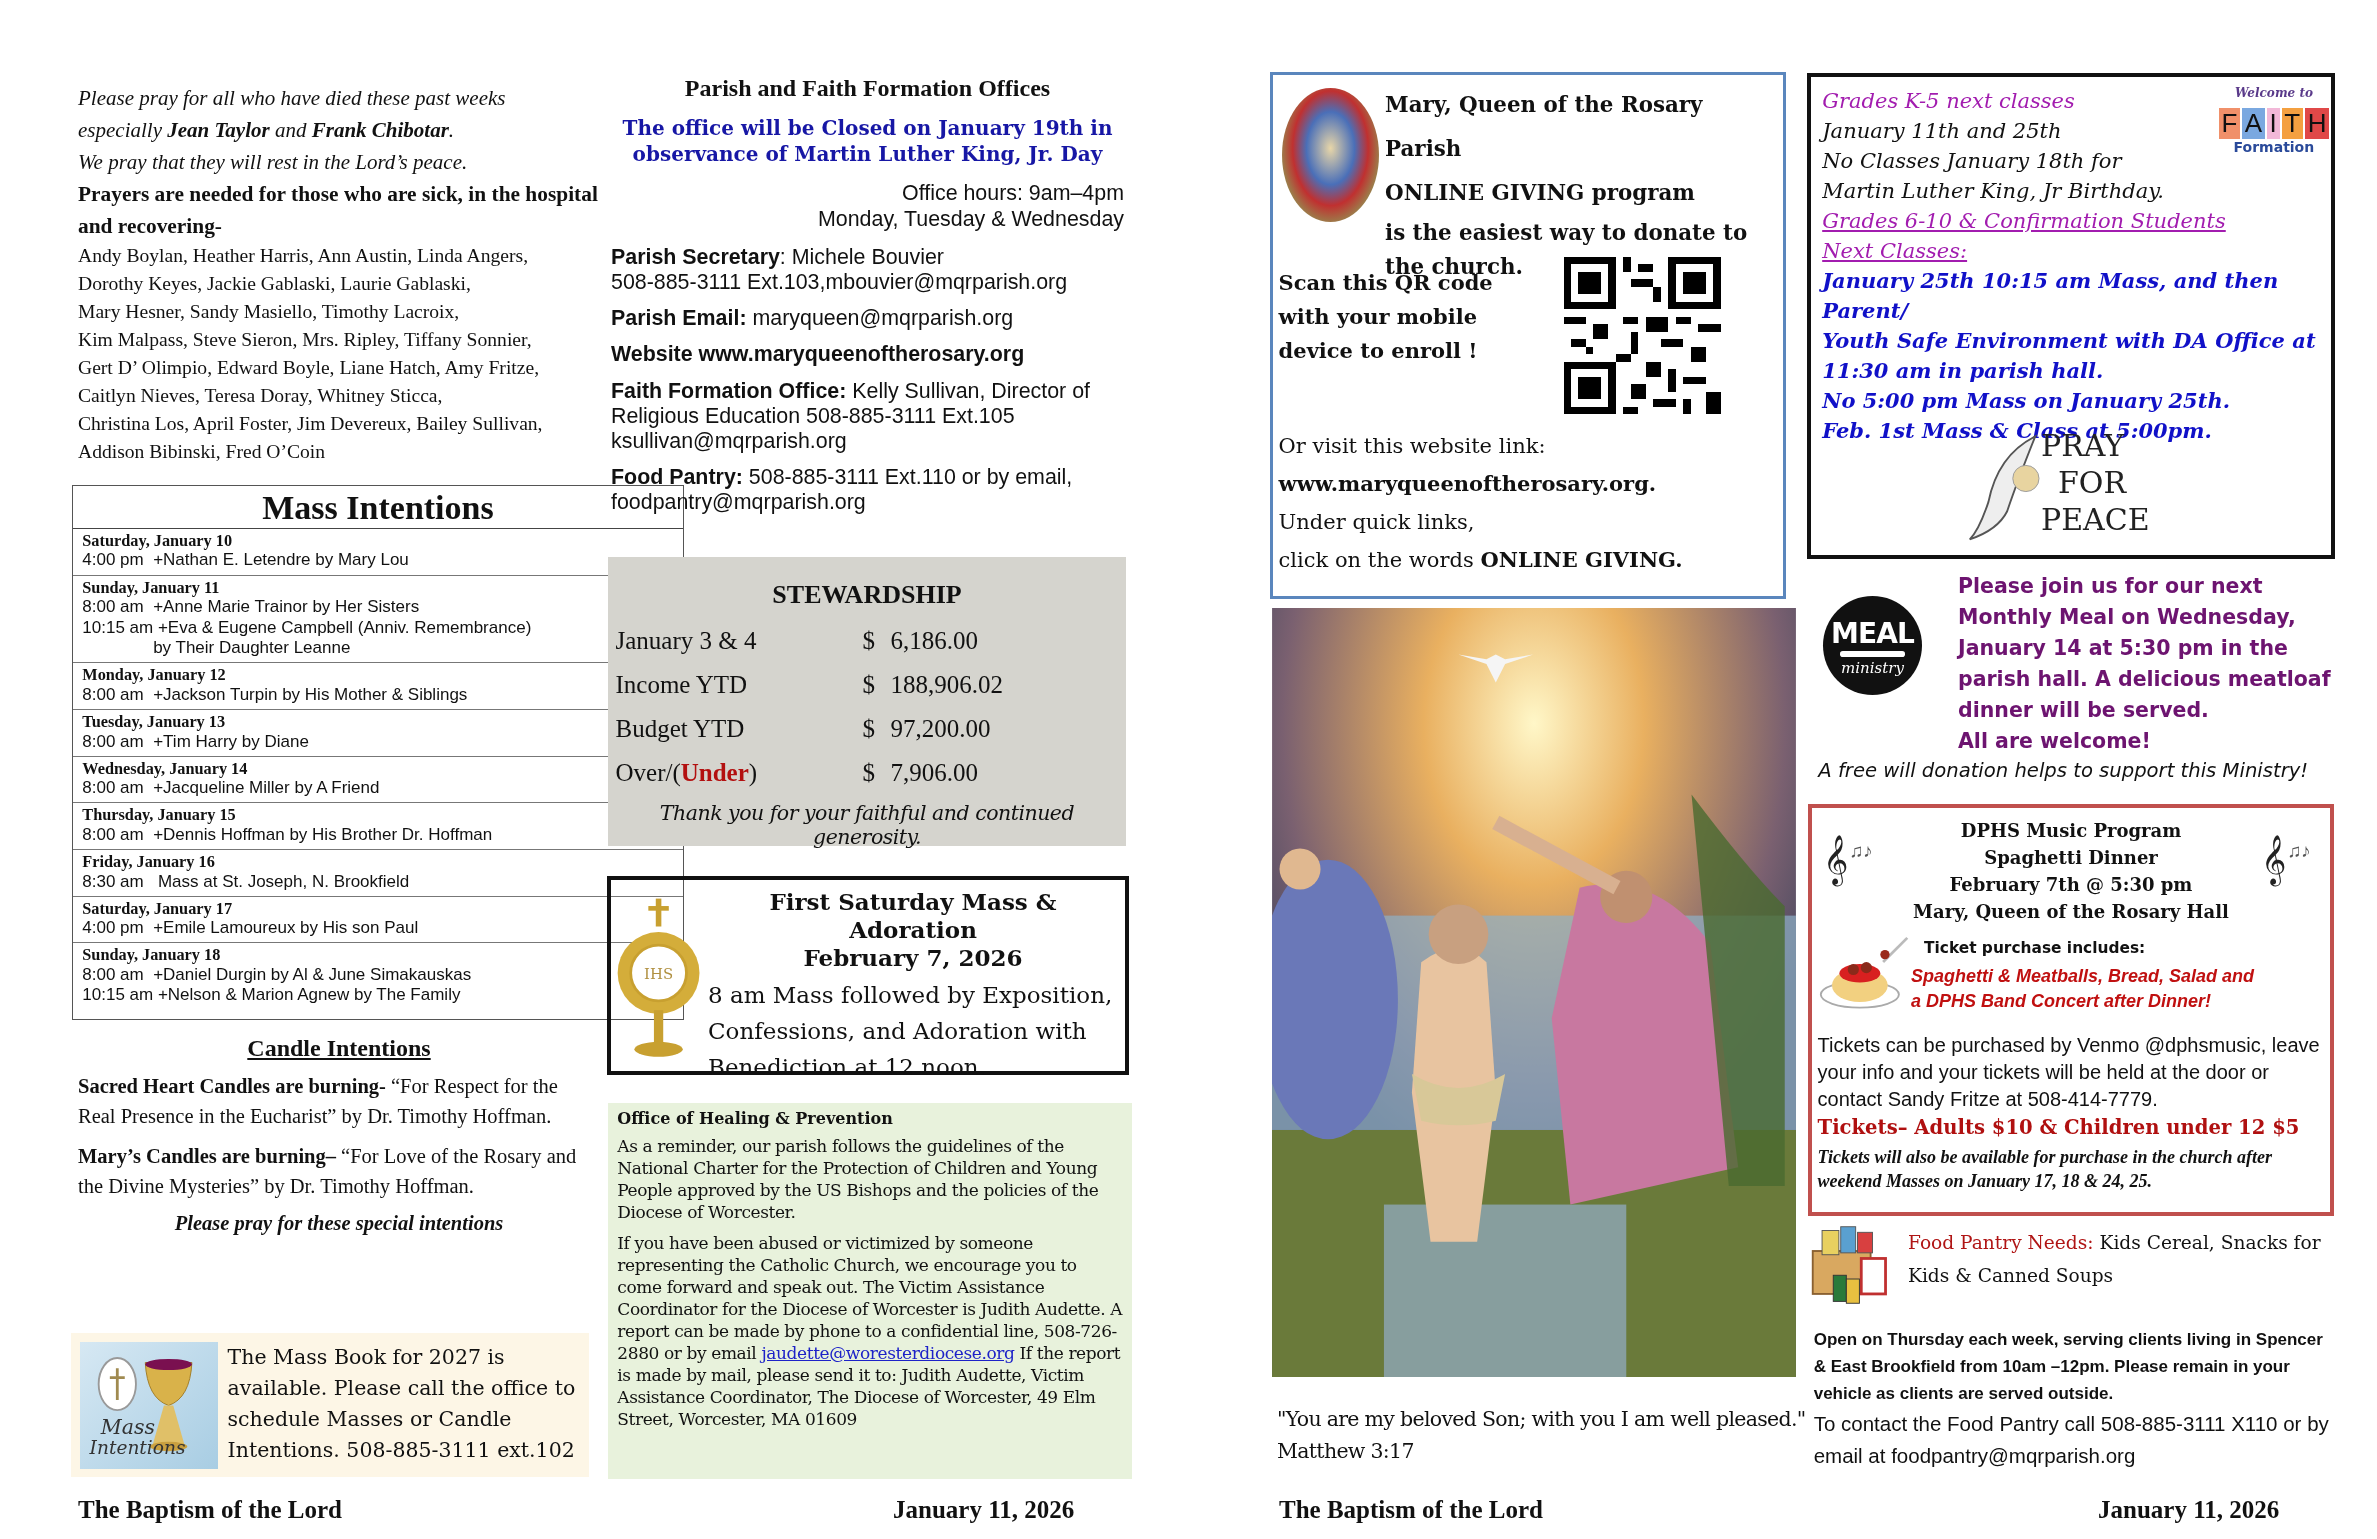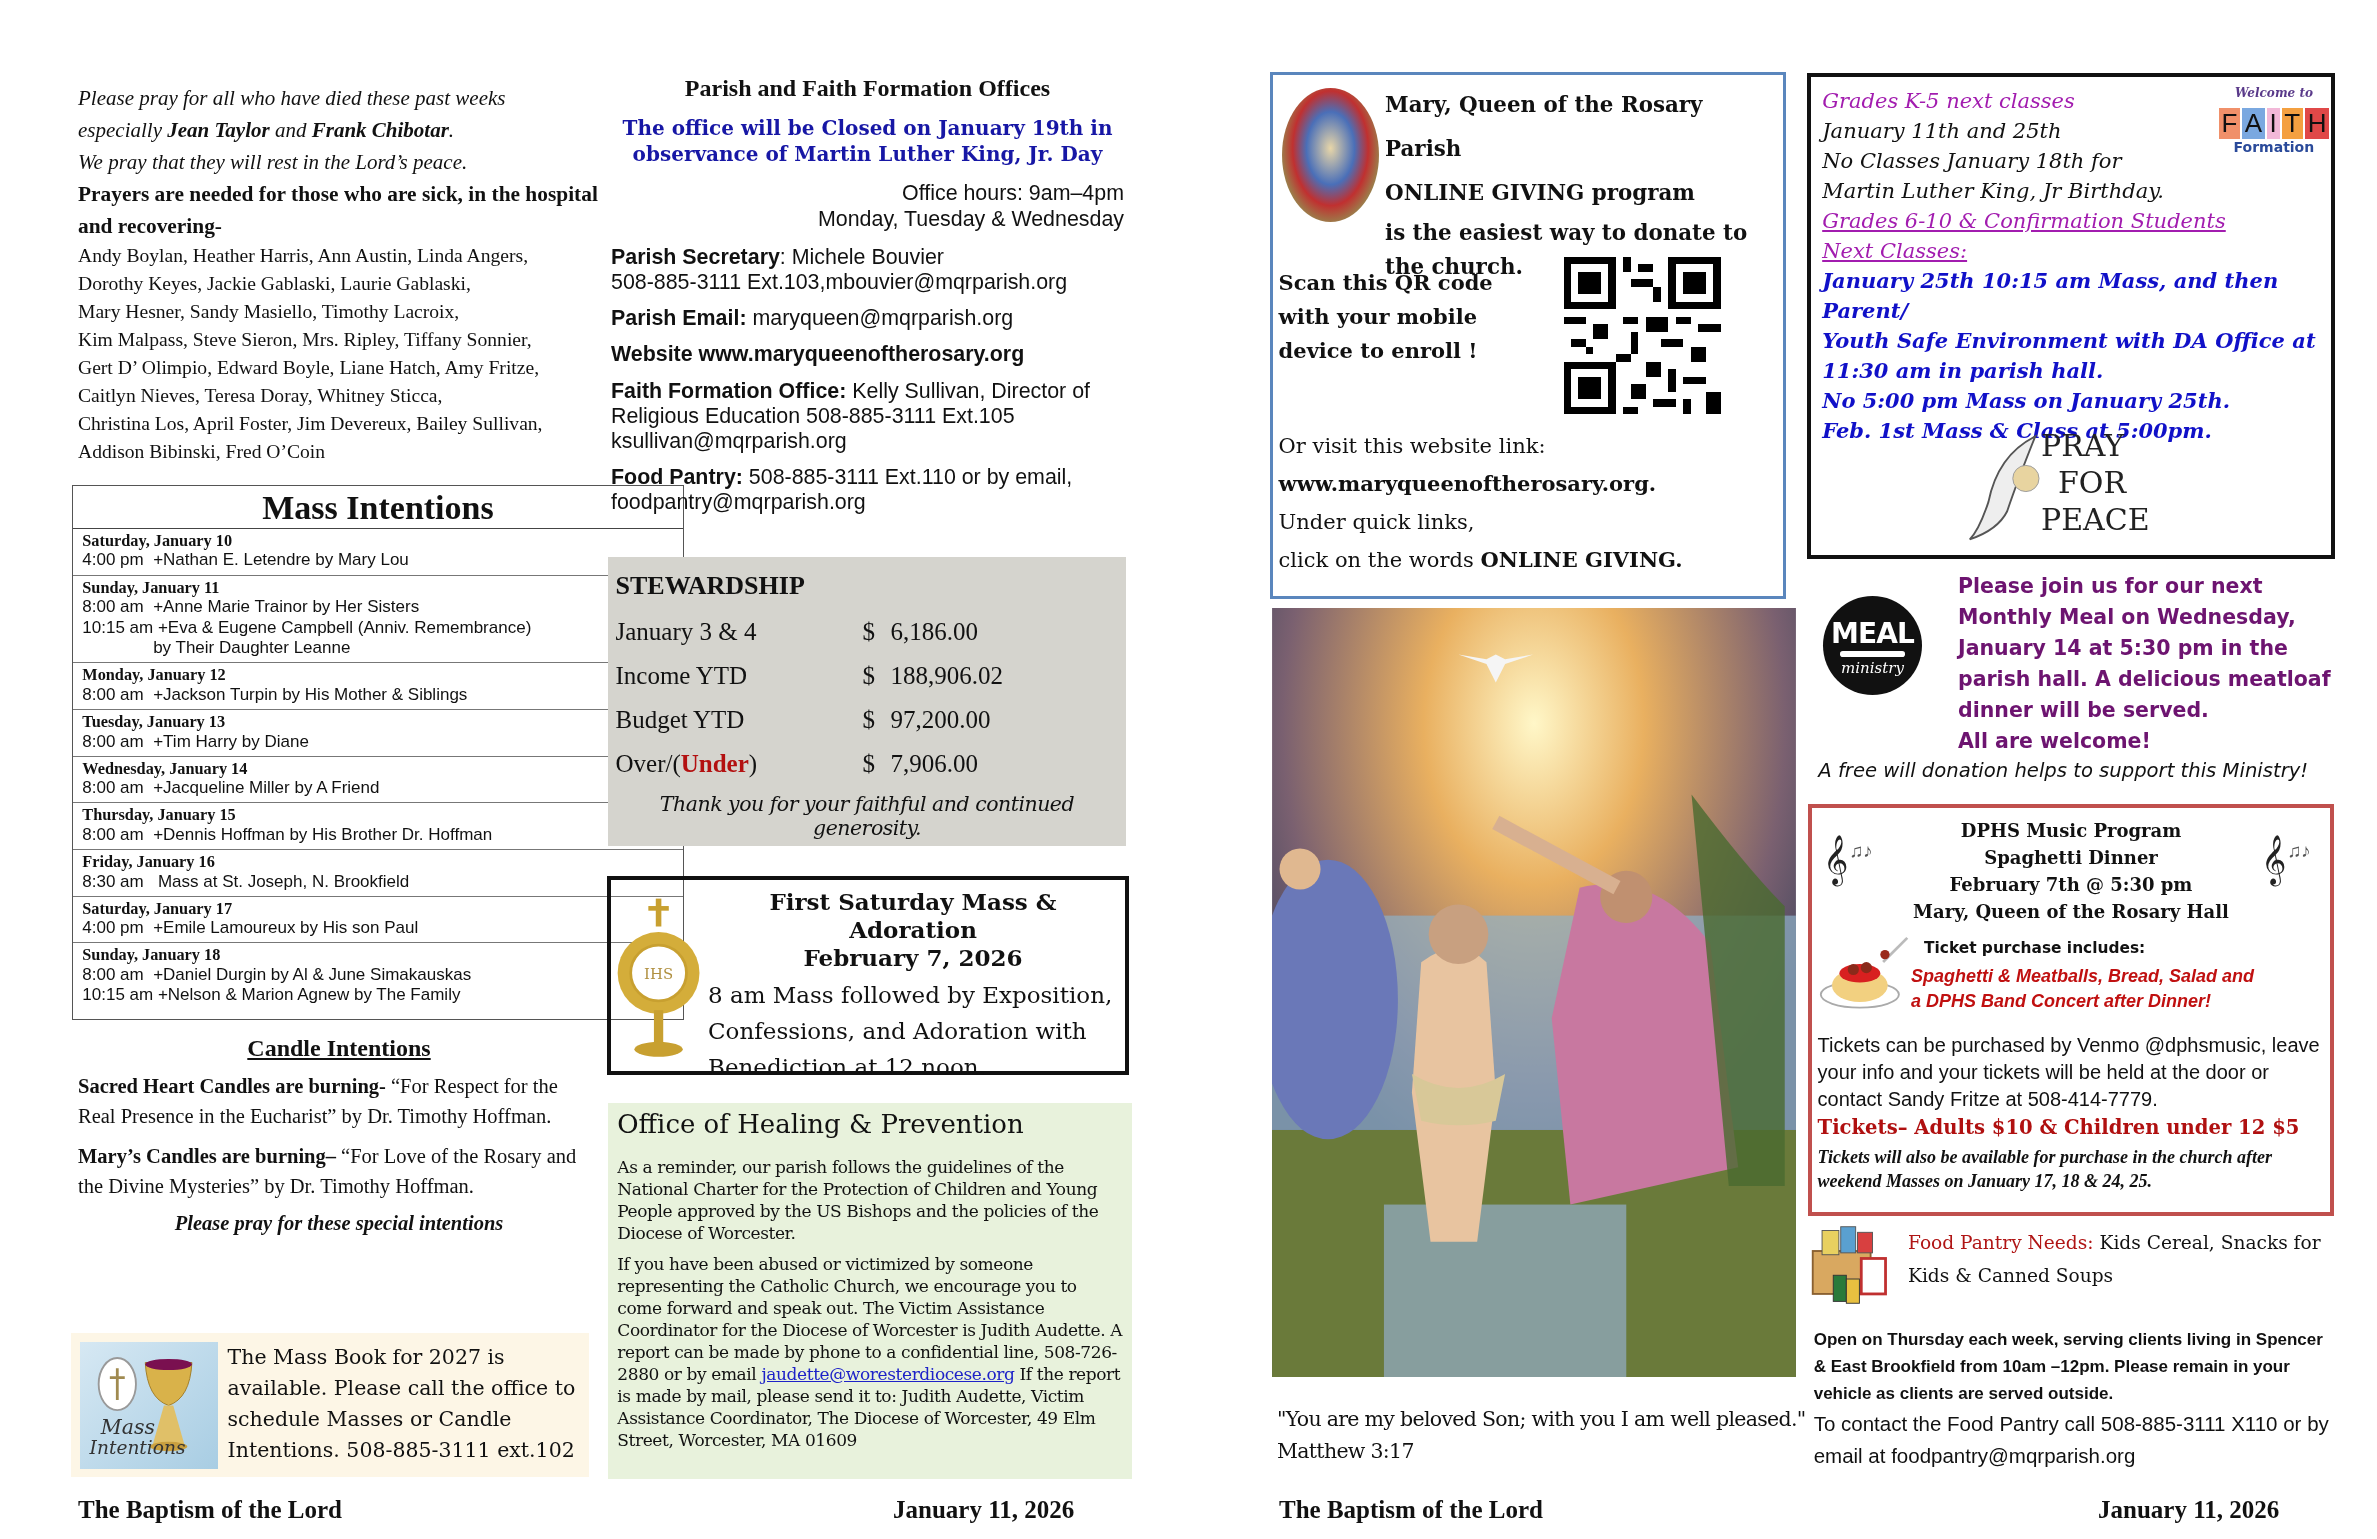--- a/index.html
+++ b/index.html
@@ -32,36 +32,36 @@
 
 
 #offices{left:611px;top:75px;width:513px}
 #off-title{text-align:center;font-weight:bold;font-size:24px;margin-bottom:13px}
 #off-closed{text-align:center;font-family:"DejaVu Serif",serif;font-weight:bold;color:#1717a5;font-size:20px;line-height:26px;margin-bottom:13px}
 #off-hours{text-align:right;font-family:"Liberation Sans",sans-serif;font-size:21.4px;line-height:26px;margin-bottom:13px}
 .oline{font-family:"Liberation Sans",sans-serif;font-size:21.4px;line-height:25px;margin-bottom:11.2px}
 .oline b{font-weight:bold}
 
 #steward{left:608px;top:557px;width:518px;height:289px;background:#d5d4ce;padding:0 7.5px}
-#st-title{text-align:left;font-weight:bold;font-size:26px;margin-top:14px;margin-bottom:9.3px}
+#st-title{text-align:center;font-weight:bold;font-size:26px;margin-top:23px;margin-bottom:9.3px}
 .strow{display:flex;font-size:25px;line-height:44px}
 .st-l{width:247px}
 .st-d{width:28px}
 .st-v{width:103px;}
 .under{color:#b31010;font-weight:bold}
 #st-thanks{text-align:center;font-style:italic;font-size:20.5px;margin-top:5.6px;font-family:"DejaVu Serif",serif;letter-spacing:-0.5px}
 
 #firstsat{left:607px;top:876px;width:522px;height:199px;border:4.7px solid #111;display:flex}
 #mons{width:97px;position:relative;flex-shrink:0}
 #fs-text{padding-top:7.5px}
 #fs-title{font-family:"DejaVu Serif",serif;font-weight:bold;font-size:23px;text-align:center;line-height:28px;width:410px}
 #fs-body{font-family:"DejaVu Serif",serif;font-size:23px;line-height:36px;margin-top:5.6px}
 
 #healing{left:608px;top:1103px;width:524px;height:376px;background:#e8f2dc;padding:5.6px 9.3px}
-#heal-title{font-family:"DejaVu Serif",serif;font-weight:normal;font-size:26px;margin-bottom:17px}
+#heal-title{font-family:"DejaVu Serif",serif;font-weight:bold;font-size:16px;margin-bottom:7px}
 .hp{font-family:"DejaVu Serif",serif;font-size:17px;line-height:22px;margin-bottom:9.3px;letter-spacing:-0.4px}
 .hp a{color:#1d22c8;text-decoration:underline}
 
 
 .foot{font-weight:bold;font-size:25px;top:1496px}
 
 
 #giving{left:1270px;top:72px;width:516px;height:527px;border:3.7px solid #5a86bd;padding:5.6px 0 0 9.3px}
 #rosary-img{position:absolute;left:9.3px;top:13px;width:97px;height:134px;border-radius:50%;background:radial-gradient(ellipse at 50% 45%,#e8d6a8 0%,#4a6fb8 35%,#c03030 55%,#8aa358 80%,#c9b070 100%)}
 #gv-head{position:absolute;left:101px;top:7.5px;font-family:"DejaVu Serif",serif;font-size:21.4px;line-height:44px;font-weight:bold}

